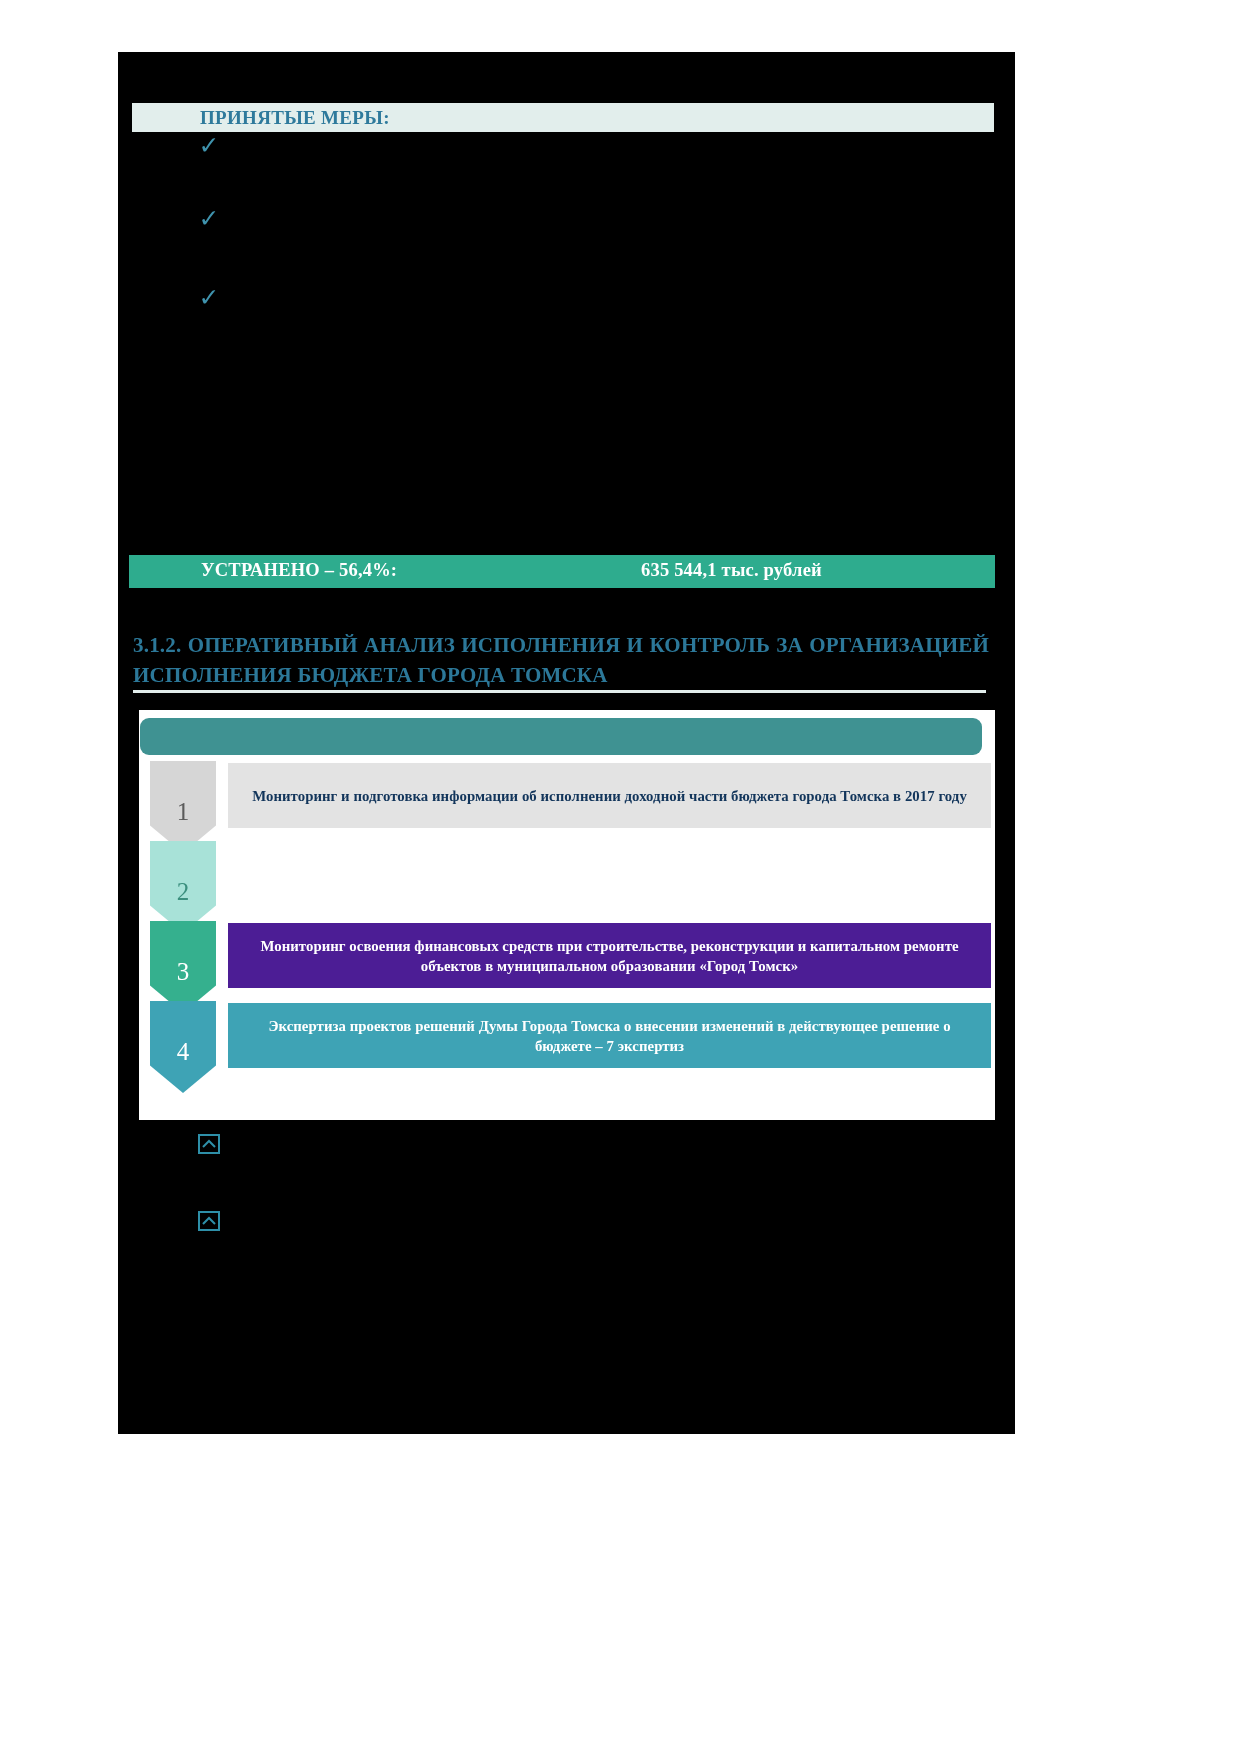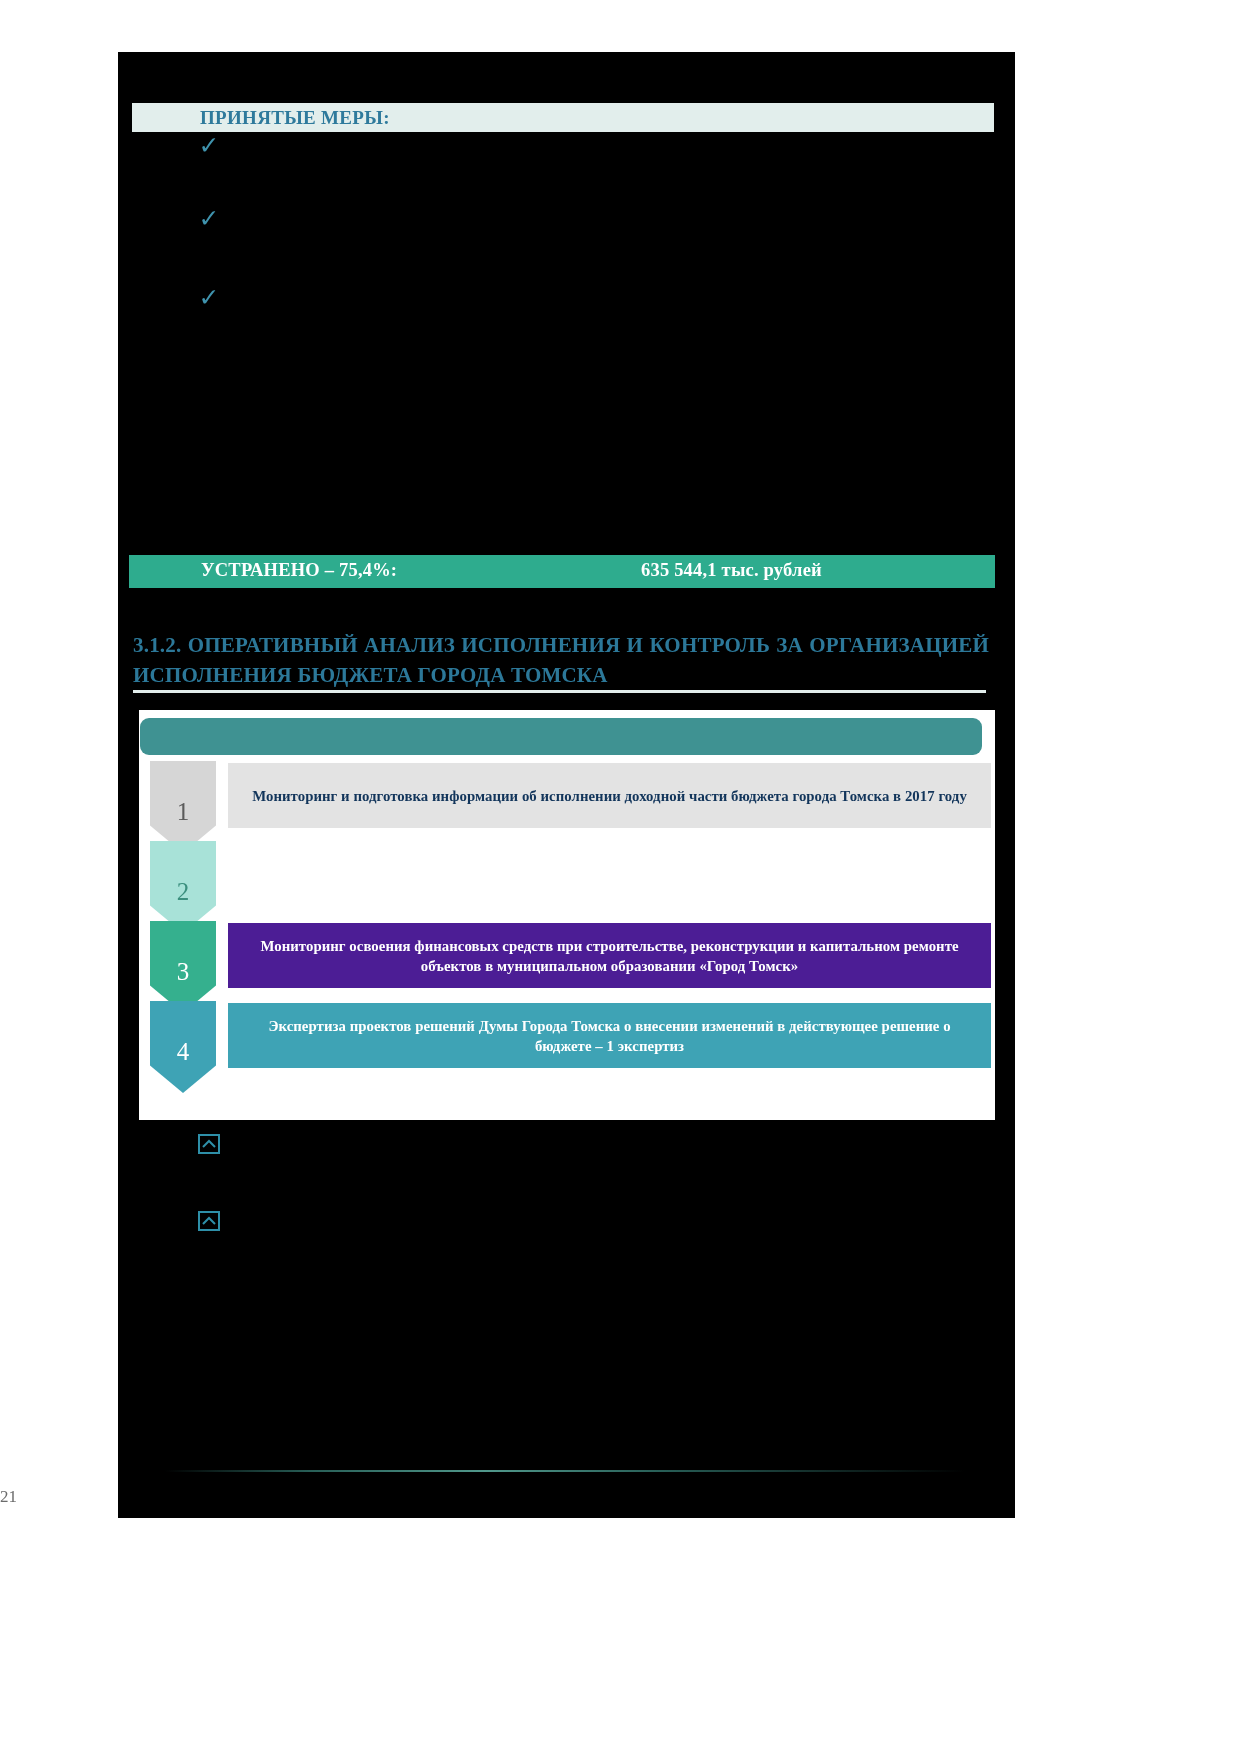--- a/index.html
+++ b/index.html
@@ -6,21 +6,21 @@
     margin: 0;
     padding: 0;
     background: #ffffff;
   }
   body {
     font-family: "Liberation Serif", serif;
   }
   .page {
     position: relative;
     width: 1240px;
-    height: 1754px;
+    height: 1434px;
     background: #ffffff;
     overflow: hidden;
     border-radius: 7px;
   }
 
   
   .slide {
     position: absolute;
     left: 118px;
     top: 52px;
@@ -333,21 +333,21 @@
   <div class="check-body cb-1"></div>
 
   <div class="check check-2">✓</div>
   <div class="check-body cb-2"></div>
 
   <div class="check check-3">✓</div>
   <div class="check-body cb-3"></div>
 
 
   <div class="sum-bar sum-bar-2">
-    <div class="lbl">УСТРАНЕНО – 75,4%:</div>
+    <div class="lbl">УСТРАНЕНО – 56,4%:</div>
     <div class="val">635 544,1 тыс. рублей</div>
   </div>
 
   <div class="sec-head">3.1.2. ОПЕРАТИВНЫЙ АНАЛИЗ ИСПОЛНЕНИЯ И КОНТРОЛЬ ЗА ОРГАНИЗАЦИЕЙ ИСПОЛНЕНИЯ БЮДЖЕТА ГОРОДА ТОМСКА</div>
   <div class="sec-rule"></div>
 
   <div class="diagram"></div>
 
   <div class="banner"></div>
   <div class="banner-icon">
@@ -377,21 +377,21 @@
     <div class="step-num">3</div>
     <div class="step-box">
       <div class="step-text">Мониторинг освоения финансовых средств при строительстве, реконструкции и капитальном ремонте объектов в муниципальном образовании «Город Томск»</div>
     </div>
   </div>
 
   <div class="step step-4 s4">
     <div class="step-chev"></div>
     <div class="step-num">4</div>
     <div class="step-box">
-      <div class="step-text">Экспертиза проектов решений Думы Города Томска о внесении изменений в действующее решение о бюджете – 1 экспертиз</div>
+      <div class="step-text">Экспертиза проектов решений Думы Города Томска о внесении изменений в действующее решение о бюджете – 7 экспертиз</div>
     </div>
   </div>
 
   <div class="abullet ab-1">
     <svg width="18" height="16" viewBox="0 0 18 16">
       <polyline points="3,11 9,5 15,11" fill="none" stroke="#2e8fa8" stroke-width="2"></polyline>
     </svg>
   </div>
   <div class="abullet-body abb-1"></div>
 

